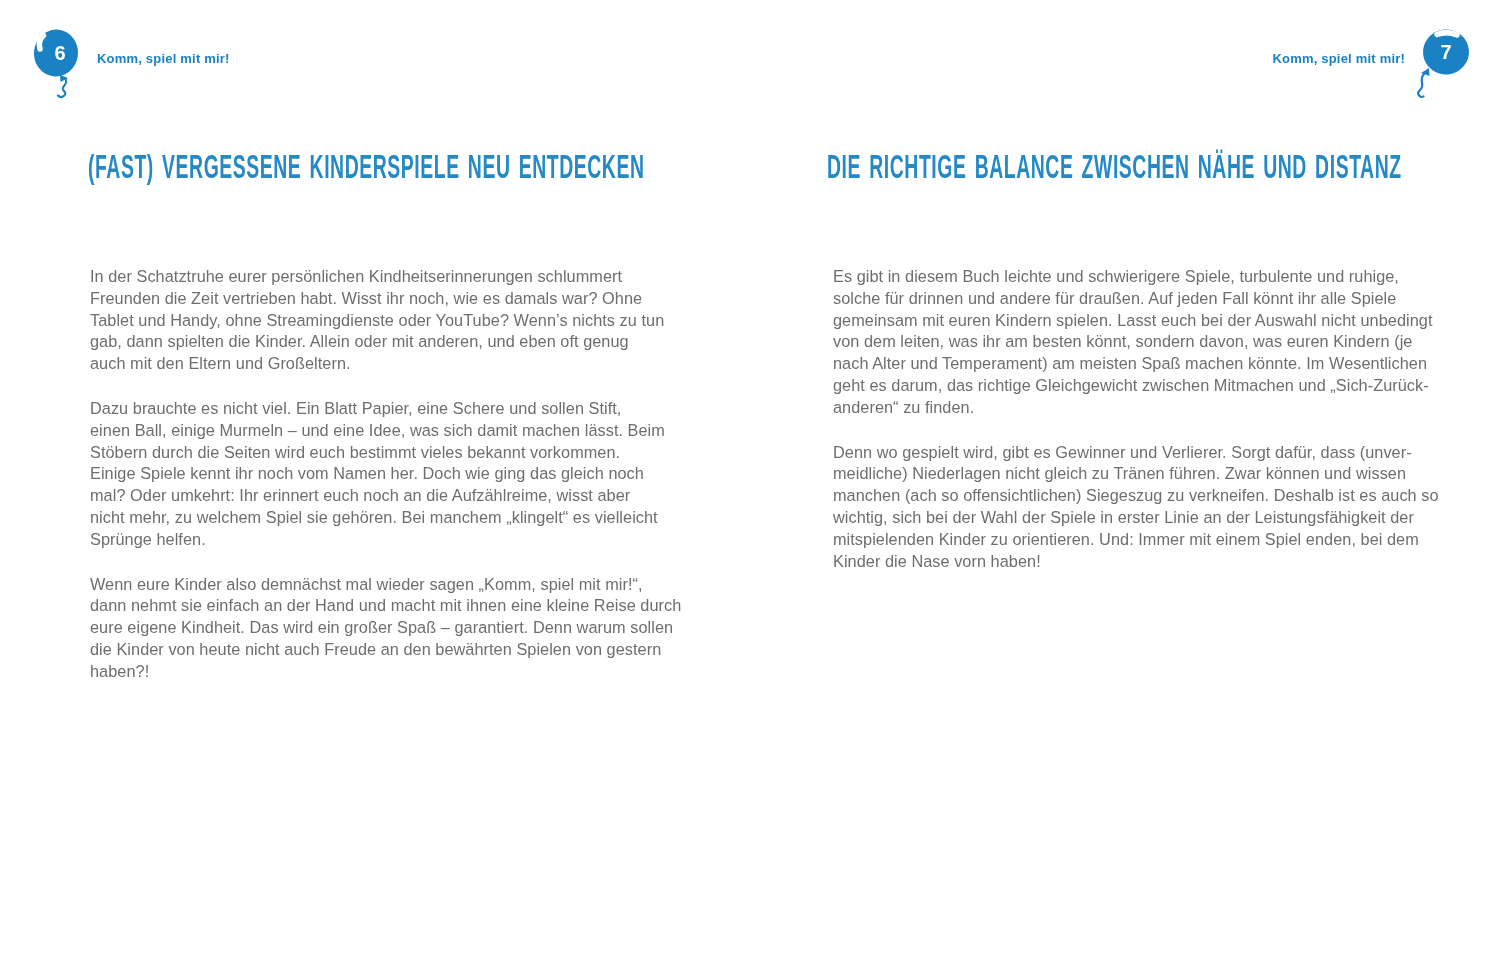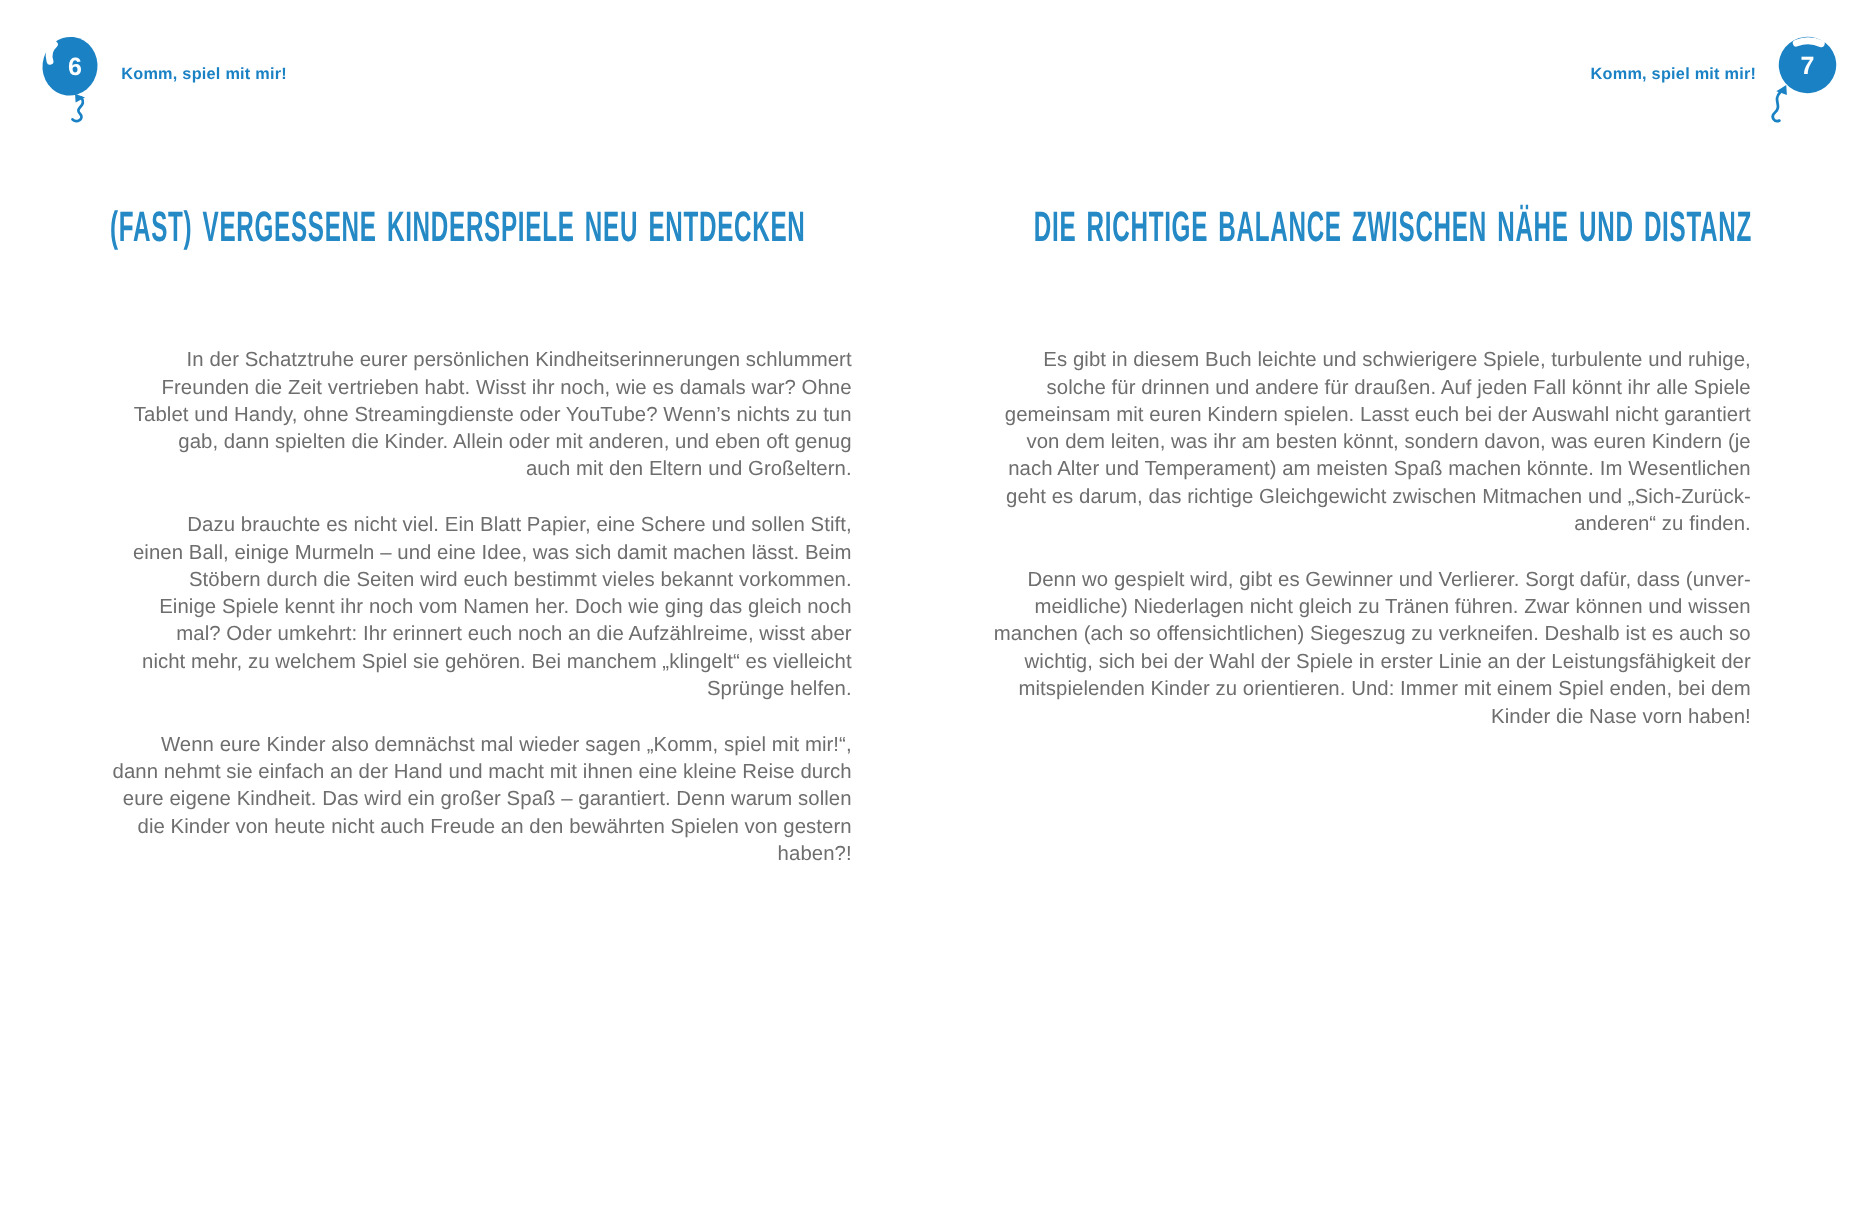--- a/index.html
+++ b/index.html
@@ -30,21 +30,21 @@
   .balloon { width:54px; height:74px; color: var(--brand_blue,#1a82c4); flex:0 0 auto; }
   .balloon svg { display:block; width:100%; height:100%; overflow:visible; }
   .balloon text {
     font-family:"Liberation Sans", sans-serif;
     font-weight:bold;
     fill:#ffffff;
   }
 
   
   .heading {
-    position:absolute; top:164px; margin:0;
+    position:absolute; top:148px; margin:0;
     font-weight:bold;
     color: var(--heading_blue, #2489c5);
     line-height:36px;
     white-space:nowrap;
   }
   .heading.left-h  { left:88px; }
   .heading.right-h { left:827px; }
   .cond {
     display:inline-block;
     font-size:34px;
@@ -56,22 +56,22 @@
 
   
   .body-col {
     position:absolute; top:266px;
     font-size:16.3px;
     line-height:21.8px;
     letter-spacing:0.05px;
     color: var(--body_gray, #6e6e6e);
   }
   .body-col.left-b  { left:90px; }
-  .body-col.right-b { left:795px; }
-  .para { margin:12px 0 23px 0;text-align:right; }
+  .body-col.right-b { left:833px; }
+  .para { margin:0 0 23px 0; }
   .tline { white-space:nowrap; }
 </style>
 </head>
 <body>
 
 <div class="spread">
 
   <header class="page-header left">
     <div class="balloon">
       <svg viewBox="0 0 54 74" aria-hidden="true">
@@ -134,21 +134,21 @@
   </section>
 
   <section>
     <h1 class="heading right-h">
       <span class="cond">DIE RICHTIGE BALANCE ZWISCHEN NÄHE UND DISTANZ</span>
     </h1>
     <div class="body-col right-b">
       <div class="para">
           <div class="tline">Es gibt in diesem Buch leichte und schwierigere Spiele, turbulente und ruhige,</div>
           <div class="tline">solche für drinnen und andere für draußen. Auf jeden Fall könnt ihr alle Spiele</div>
-          <div class="tline">gemeinsam mit euren Kindern spielen. Lasst euch bei der Auswahl nicht garantiert</div>
+          <div class="tline">gemeinsam mit euren Kindern spielen. Lasst euch bei der Auswahl nicht unbedingt</div>
           <div class="tline">von dem leiten, was ihr am besten könnt, sondern davon, was euren Kindern (je</div>
           <div class="tline">nach Alter und Temperament) am meisten Spaß machen könnte. Im Wesentlichen</div>
           <div class="tline">geht es darum, das richtige Gleichgewicht zwischen Mitmachen und „Sich-Zurück-</div>
           <div class="tline">anderen“ zu finden.</div>
         </div>
       <div class="para">
           <div class="tline">Denn wo gespielt wird, gibt es Gewinner und Verlierer. Sorgt dafür, dass (unver-</div>
           <div class="tline">meidliche) Niederlagen nicht gleich zu Tränen führen. Zwar können und wissen</div>
           <div class="tline">manchen (ach so offensichtlichen) Siegeszug zu verkneifen. Deshalb ist es auch so</div>
           <div class="tline">wichtig, sich bei der Wahl der Spiele in erster Linie an der Leistungsfähigkeit der</div>

